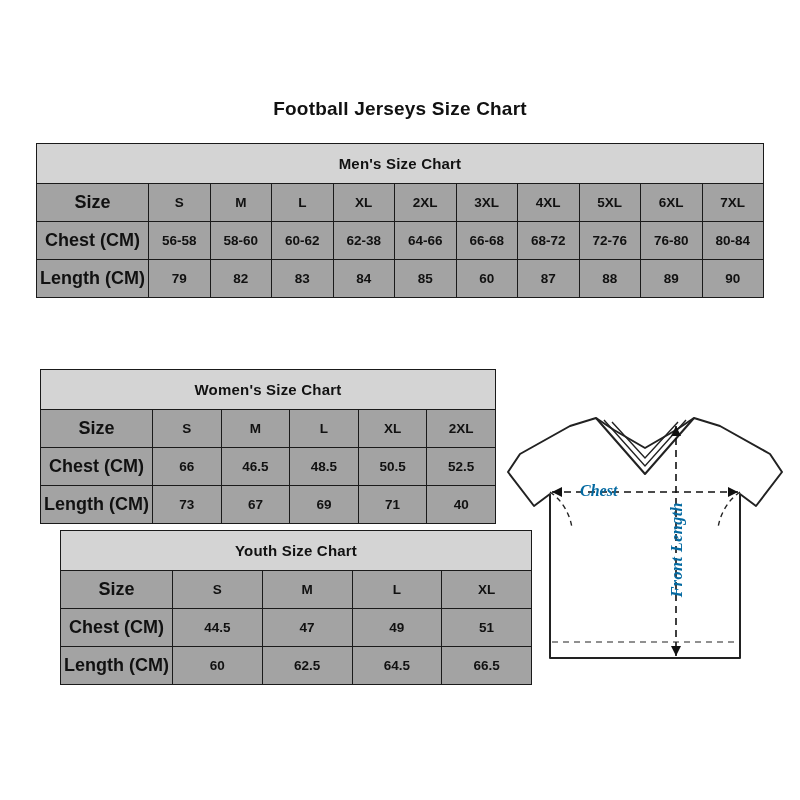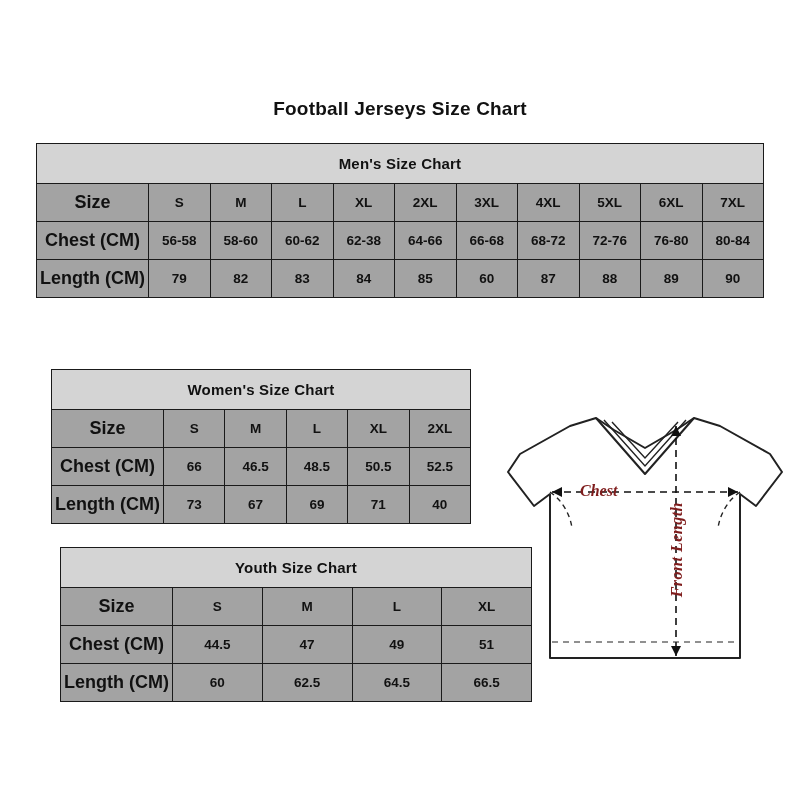--- a/index.html
+++ b/index.html
@@ -61,32 +61,32 @@
     left: 36px;
     top: 143px;
     width: 728px;
   }
   #mens-table-wrap table { width: 100%; }
   #mens-table-wrap col.label-col { width: 112px; }
 
   
   #womens-table-wrap {
     position: absolute;
-    left: 51px;
+    left: 40px;
     top: 369px;
-    width: 420px;
+    width: 456px;
   }
   #womens-table-wrap table { width: 100%; }
   #womens-table-wrap col.label-col { width: 112px; }
 
   
   #youth-table-wrap {
     position: absolute;
     left: 36px;
-    top: 547px;
+    top: 530px;
     width: 472px;
     padding-left: 24px;
   }
   #youth-table-wrap table { width: 100%; }
   #youth-table-wrap col.label-col { width: 112px; }
 
   
   #shirt-diagram {
     position: absolute;
     left: 500px;
@@ -98,21 +98,21 @@
     display: block;
     width: 290px;
     height: 300px;
   }
   .measure-label {
     position: absolute;
     font-family: "Liberation Serif", serif;
     font-style: italic;
     font-weight: bold;
     font-size: 16px;
-    color: #7f1d1d;
+    color: #0369a1;
     white-space: nowrap;
   }
   #chest-label {
     left: 80px;
     top: 86px;
   }
   #front-length-label {
     left: 168px;
     top: 106px;
     writing-mode: vertical-rl;

